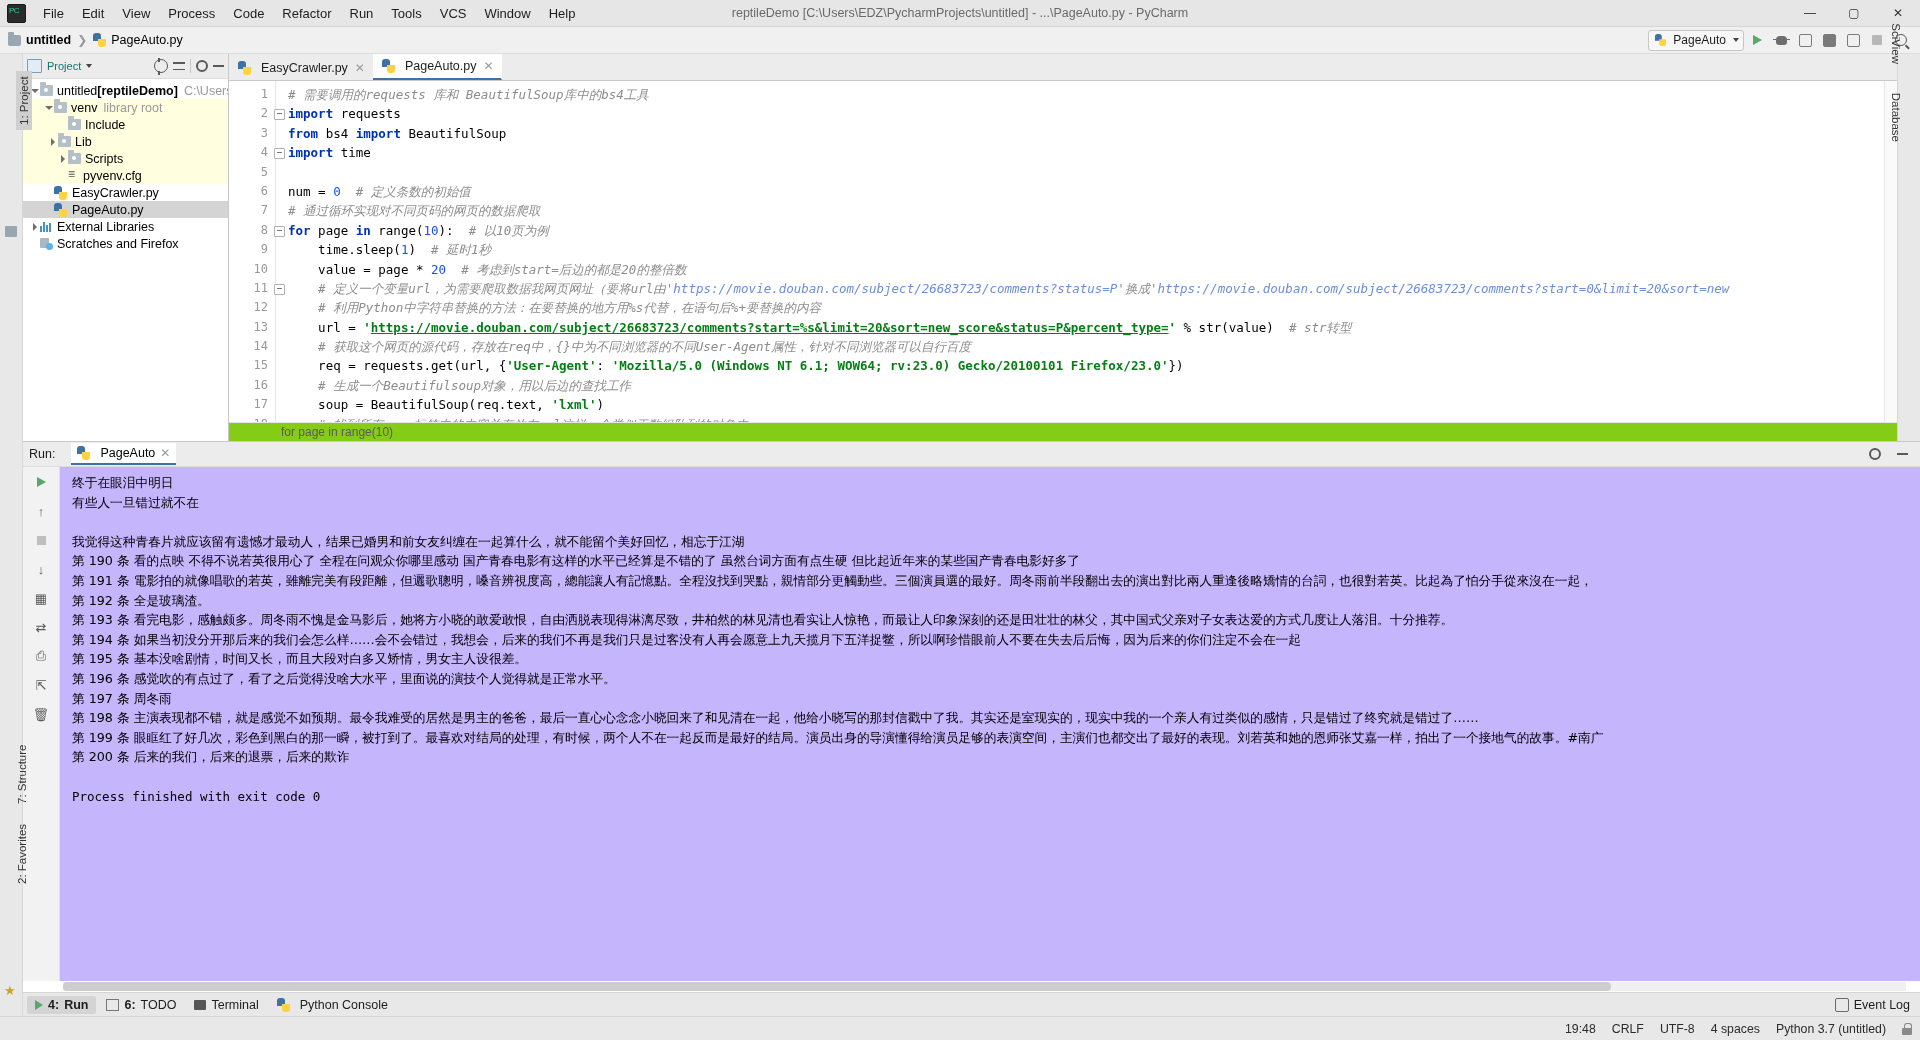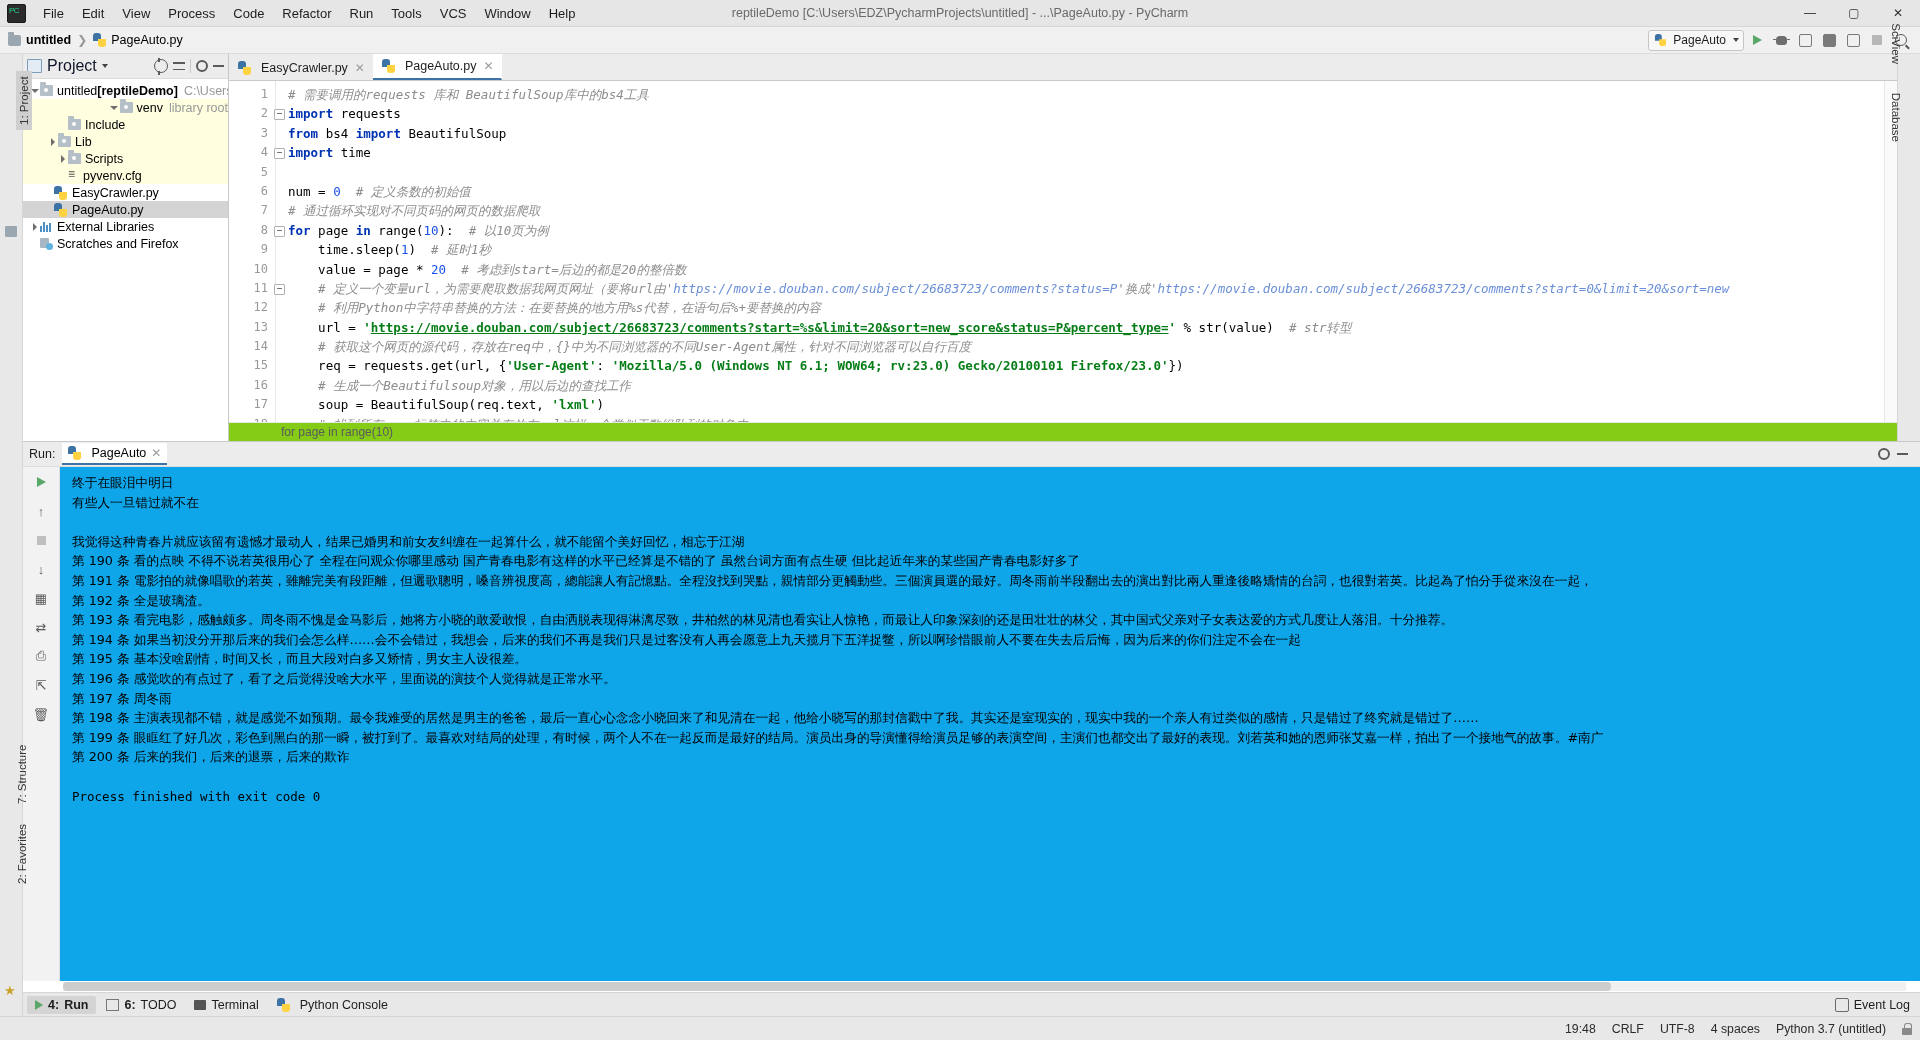--- a/index.html
+++ b/index.html
@@ -57,21 +57,21 @@
   .vtab.fav{left:16px;top:830px;}
   .strip-ic{position:absolute;left:5px;width:12px;height:11px;background:#9aa7b0;border-radius:1px;}
   .star{position:absolute;left:4px;bottom:18px;color:#c9a227;font-size:13px;}
 
   .content{flex:1;display:flex;flex-direction:column;min-width:0;}
   .upper{display:flex;height:387px;border-bottom:1px solid #c9c9c9;}
 
   
   .projectpane{width:205px;background:#fff;border-right:1px solid #c9c9c9;display:flex;flex-direction:column;flex:0 0 205px;}
   .pphead{height:24px;background:#ececec;display:flex;align-items:center;border-bottom:1px solid #dcdcdc;padding:0 4px;gap:5px;}
-  .pphead .lbl{font-size:16px;color:#0f172a;}
+  .pphead .lbl{font-size:11px;color:#0f766e;}
   .pphead .spacer{flex:1;}
   .sq-ic{width:13px;height:12px;background:#e3ecf5;border:1px solid #7d9cb8;border-radius:1px;}
   .caret-d{border-left:3.5px solid transparent;border-right:3.5px solid transparent;border-top:4px solid #444;}
   .target-ic{width:12px;height:12px;border:1.5px solid #5a5a5a;border-radius:50%;position:relative;}
   .target-ic::before,.target-ic::after{content:"";position:absolute;background:#5a5a5a;}
   .target-ic::before{left:3px;top:-2.5px;width:1.5px;height:4px;}
   .target-ic::after{left:3px;bottom:-2.5px;width:1.5px;height:4px;}
   .collapse-ic{width:12px;height:10px;position:relative;}
   .collapse-ic::before,.collapse-ic::after{content:"";position:absolute;left:0;width:12px;height:1.5px;background:#5a5a5a;}
   .collapse-ic::before{top:1px;} .collapse-ic::after{bottom:1px;}
@@ -121,30 +121,30 @@
   .sel{background:#a6d2ff;}
   .rightgutter{position:absolute;right:0;top:0;width:12px;height:100%;background:#fafafa;border-left:1px solid #e6e6e6;}
   .breadcrumbcode{height:18px;background:#84cc16;border-top:1px solid #e6e6e6;font-size:12px;color:#5a5a5a;display:flex;align-items:center;padding-left:52px;}
 
   
   .rightstrip{width:22px;background:#e8e8e8;border-left:1px solid #d6d6d6;position:relative;flex:0 0 22px;}
   .rvtab{position:absolute;white-space:nowrap;font-size:11.5px;color:#333;transform:rotate(90deg);transform-origin:right top;right:18px;}
 
   
   .runpane{height:575px;background:#fff;display:flex;flex-direction:column;}
-  .runhead{height:24px;background:#ececec;display:flex;align-items:center;border-bottom:1px solid #dcdcdc;padding:0 6px;gap:7px;font-size:12.5px;}
+  .runhead{height:24px;background:#ececec;display:flex;align-items:center;border-bottom:1px solid #dcdcdc;padding:0 6px;gap:16px;font-size:12.5px;}
   .runhead .rt-lbl{color:#1d1d1d;}
   .runhead .spacer{flex:1;}
   .cfgtab{display:flex;align-items:center;gap:5px;background:#fff;padding:3px 6px;border-bottom:2px solid #3d72a4;}
   .runbody{flex:1;display:flex;min-height:0;}
   .runsidebar{width:36px;flex:0 0 36px;background:#f2f2f2;border-right:1px solid #e0e0e0;display:flex;flex-direction:column;align-items:center;padding-top:6px;gap:11px;}
   .rs-ic{width:20px;height:18px;display:flex;align-items:center;justify-content:center;color:#5a5a5a;font-size:13px;}
   .rs-ic .play{width:0;height:0;border-left:9px solid #59a869;border-top:5.5px solid transparent;border-bottom:5.5px solid transparent;}
   .rs-ic .sq{width:9px;height:9px;background:#bfbfbf;}
-  .console{flex:1;overflow:hidden;position:relative;background:#0ea5e9;padding:6px 4px 0 12px;font-family:"DejaVu Sans","Liberation Sans",sans-serif;font-size:12.7px;line-height:19.6px;color:#000;white-space:pre;}
+  .console{flex:1;overflow:hidden;position:relative;background:#c4b5fd;padding:6px 4px 0 12px;font-family:"DejaVu Sans","Liberation Sans",sans-serif;font-size:12.7px;line-height:19.6px;color:#000;white-space:pre;}
   .console .blank{height:19.6px;}
   .console .done{color:#000;font-family:"DejaVu Sans Mono","Liberation Mono",monospace;font-size:12.5px;}
   .hscroll{position:absolute;left:40px;right:14px;bottom:1px;height:9px;background:#f0f0f0;}
   .hscroll i{display:block;height:9px;width:84%;background:#cdcdcd;border-radius:4px;}
 
   
   .bottombar{height:24px;background:#e8e8e8;border-top:1px solid #d6d6d6;display:flex;align-items:center;padding-left:4px;gap:2px;font-size:12.5px;position:relative;}
   .btab{display:flex;align-items:center;gap:5px;padding:2px 8px;color:#1d1d1d;cursor:default;}
   .btab.active{background:#d4d4d4;border-radius:2px;font-weight:bold;}
   .btab .num{font-weight:bold;}
@@ -254,21 +254,21 @@
           <div class="tree" id="tree">
               <div class="tr" style="padding-left: 6px;">
                 <span class="arr">
                   <i class="dn"></i>
                 </span>
                 <span class="fld dot"></span>
                 <span>untitled</span>
                 <span class="bold"> [reptileDemo]</span>
                 <span class="sub">C:\Users\</span>
               </div>
-              <div class="tr venvbg" style="padding-left: 20px; justify-content: flex-end;">
+              <div class="tr venvbg" style="padding-left: 20px;">
                 <span class="arr">
                   <i class="dn"></i>
                 </span>
                 <span class="fld dot"></span>
                 <span>venv</span>
                 <span class="sub">library root</span>
               </div>
               <div class="tr venvbg" style="padding-left: 34px;">
                 <span class="arr"></span>
                 <span class="fld dot"></span>

